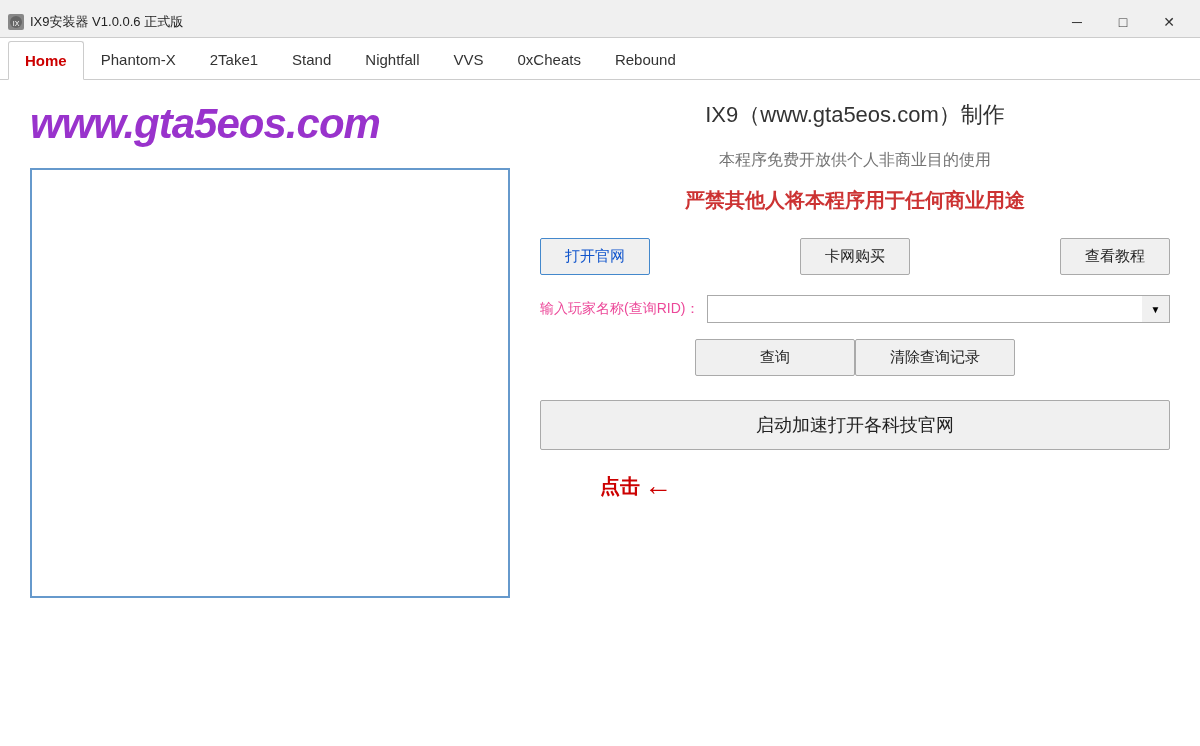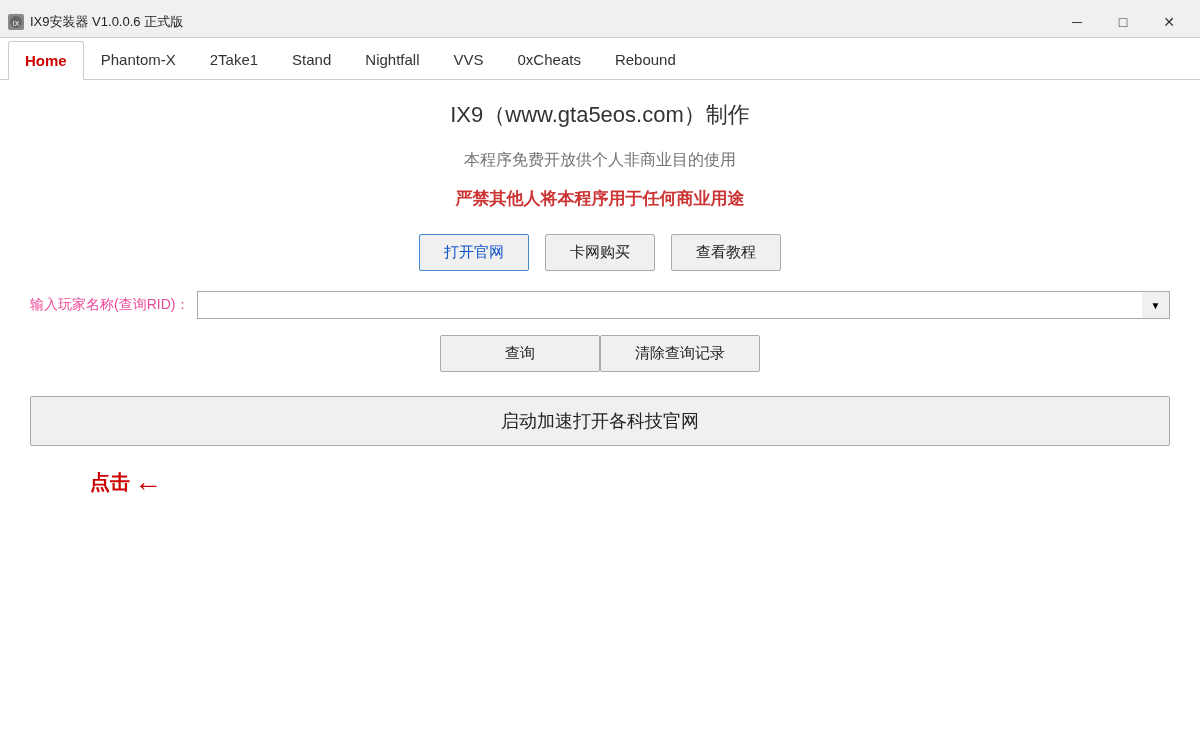--- a/index.html
+++ b/index.html
@@ -140,28 +140,28 @@
       text-align: center;
       margin-bottom: 4px;
     }
     .right-notice-1 {
       color: #737373;
       font-size: 16px;
       text-align: center;
     }
     .right-notice-2 {
       color: #cc3333;
-      font-size: 17px;
+      font-size: 20px;
       text-align: center;
       font-weight: bold;
     }
     .btn-row {
       display: flex;
-      gap: 16px;
-      justify-content: center;
+      gap: 27px;
+      justify-content: space-between;
       margin-top: 8px;
     }
     .action-btn {
       min-width: 110px;
       padding: 8px 18px;
       font-size: 15px;
       border: 1px solid #aaa;
       background: #f0f0f0;
       cursor: pointer;
       border-radius: 2px;
@@ -309,20 +309,24 @@
     <div class="tab">2Take1</div>
     <div class="tab">Stand</div>
     <div class="tab">Nightfall</div>
     <div class="tab">VVS</div>
     <div class="tab">0xCheats</div>
     <div class="tab">Rebound</div>
   </div>
 
 <div class="main-content">
 
+  <div class="left-panel">
+    <div class="site-title">www.gta5eos.com</div>
+    <textarea class="changelog-box" readonly="" style=""></textarea>
+  </div>
 
   <div class="right-panel">
     <div class="right-header">IX9（www.gta5eos.com）制作</div>
     <div class="right-notice-1">本程序免费开放供个人非商业目的使用</div>
     <div class="right-notice-2">严禁其他人将本程序用于任何商业用途</div>
 
     <div class="btn-row">
       <button class="action-btn primary">打开官网</button>
       <button class="action-btn">卡网购买</button>
       <button class="action-btn">查看教程</button>

